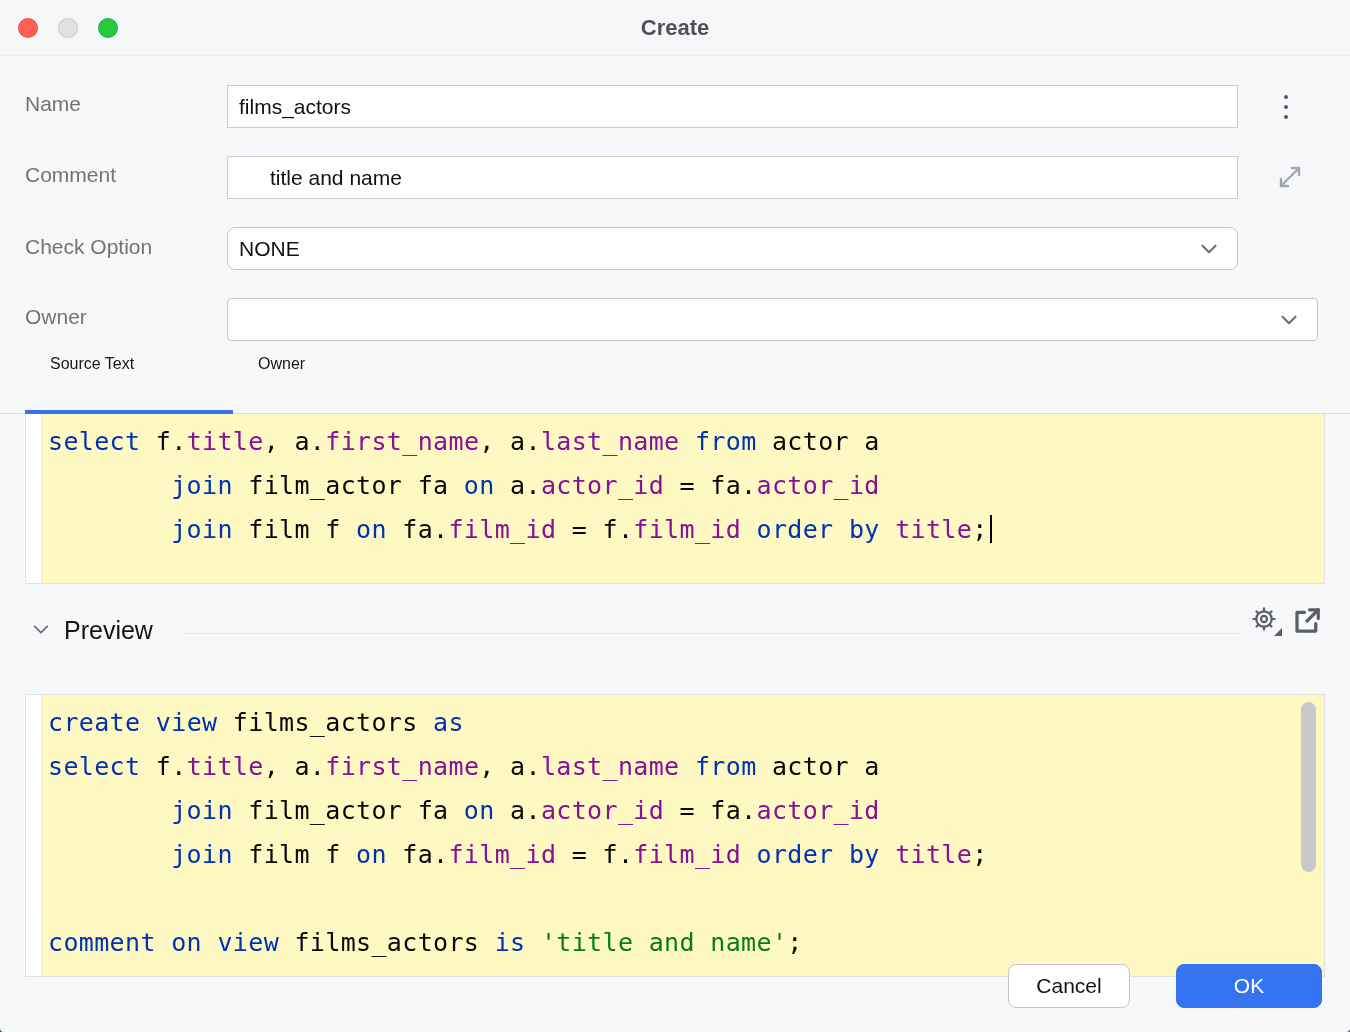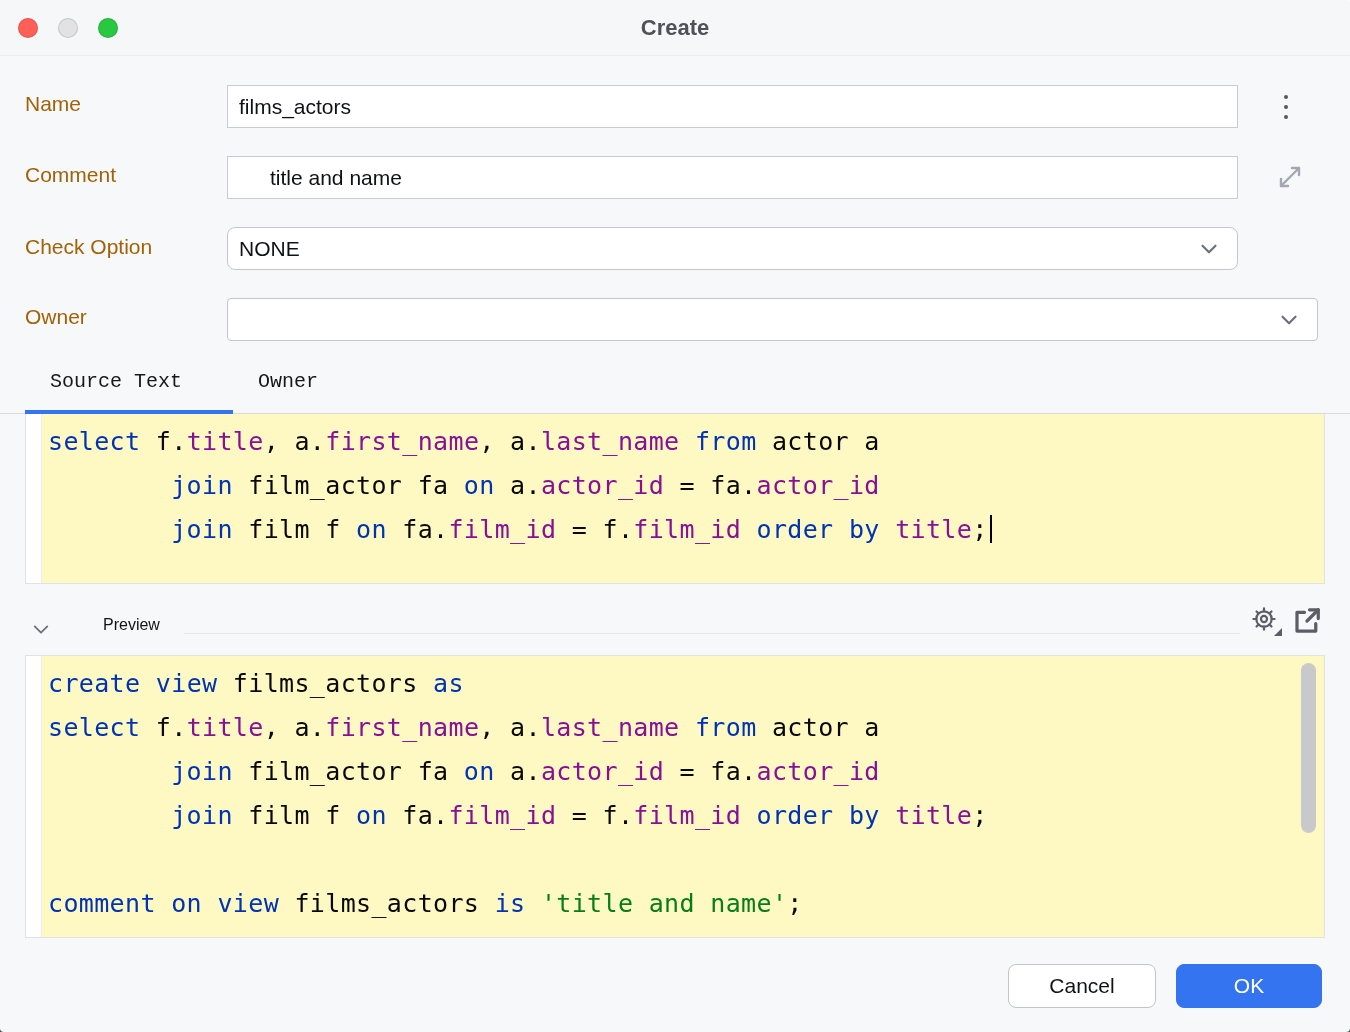--- a/index.html
+++ b/index.html
@@ -13,64 +13,64 @@
     background:#f7f8fa; border-radius:4px; overflow:hidden;
   }
   
   .titlebar { position:absolute; left:0; top:0; width:100%; height:56px; background:#f6f7f8; border-bottom:1px solid #ececee; }
   .tl-btn { position:absolute; top:18px; width:20px; height:20px; border-radius:50%; border:1px solid rgba(0,0,0,.12); }
   .tl-close { left:18px; background:#ff5f57; }
   .tl-min   { left:58px; background:#e2e2e4; }
   .tl-zoom  { left:98px; background:#28c840; }
   .win-title { position:absolute; left:0; right:0; top:0; height:56px; line-height:56px; text-align:center; font-size:22px; font-weight:bold; color:#4e5157; }
   
-  .fld-label { position:absolute; left:25px; font-size:21px; color:#a16207; }
+  .fld-label { position:absolute; left:25px; font-size:21px; color:#737373; }
   .txt-input {
     position:absolute; left:227px; width:1011px; height:43px; background:#fff;
     border:1px solid #c9cbd4; font-size:21px; color:#101114; padding:0 40px 0 11px;
     display:flex; align-items:center; white-space:nowrap; overflow:hidden;
   }
   .combo { border-radius:8px; border-color:#c4c6cf; }
   .combo-owner { width:1091px; border-radius:4px; }
   .chevron-box { position:absolute; width:26px; height:26px; }
   .kebab { position:absolute; left:1272px; top:90px; width:28px; height:34px; display:flex; flex-direction:column; align-items:center; justify-content:center; gap:6px; cursor:pointer; }
   .kebab i { width:4px; height:4px; border-radius:50%; background:#55585f; }
   .expand-ic { position:absolute; left:1274px; top:161px; width:32px; height:32px; cursor:pointer; }
   
-  .tab { position:absolute; top:370px; font-size:20px; color:#16181b; cursor:pointer;font-family:Liberation Mono, monospace; }
+  .tab { position:absolute; top:355px; font-size:16px; color:#16181b; cursor:pointer; }
   .tab-src { left:50px; }
   .tab-grants { left:258px; }
   .tab-hairline { position:absolute; left:0; top:413px; width:100%; height:1px; background:#d8dade; }
   .tab-underline { position:absolute; left:25px; top:410px; width:208px; height:4px; background:#3574f0; z-index:2; }
   
   .editor-panel { position:absolute; left:25px; width:1300px; background:#fef9c3; border:1px solid #e0e2e6; }
   .panel-src { top:414px; height:170px; border-top:none; }
-  .panel-preview { top:655px; height:283px; }
+  .panel-preview { top:694px; height:283px; }
   .gutter { position:absolute; left:0; top:0; bottom:0; width:16px; background:#fff; border-right:1px solid #ebecf0; }
   .code { position:absolute; left:22px; top:6px; right:20px; bottom:0;
     font-family:"DejaVu Sans Mono", monospace; font-size:25px; line-height:44px;
     letter-spacing:0.35px; white-space:pre; overflow:hidden; }
   .code-line { height:44px; }
   .tok-pl { color:#080808; }
   .tok-kw { color:#0033b3; }
   .tok-id { color:#871094; }
   .tok-str { color:#067d17; }
   .tok-caret { display:inline-block; width:0; height:28px; border-left:2px solid #000; vertical-align:-5px; margin-left:2px; }
   .scroll-thumb { position:absolute; right:8px; top:7px; width:15px; height:170px; border-radius:8px; background:#c8c9cb; cursor:pointer; }
   
   .preview-hdr-chevron { position:absolute; left:30px; top:621px; width:22px; height:18px; cursor:pointer; }
-  .preview-title { position:absolute; left:64px; top:616px; font-size:16px; color:#131416;margin-left:39px; }
+  .preview-title { position:absolute; left:64px; top:616px; font-size:25px; color:#131416; }
   .preview-divider { position:absolute; left:184px; top:633px; width:1056px; height:1px; background:#e4e6ea; }
   .icon-btn { position:absolute; cursor:pointer; }
   .gear-btn { left:1250px; top:605px; width:32px; height:32px; }
   .gear-tri { position:absolute; right:0px; bottom:1px; width:0; height:0; border-left:8px solid transparent; border-bottom:8px solid #5b5e66; }
   .open-btn { left:1292px; top:606px; width:30px; height:30px; }
   
   .btn { position:absolute; top:964px; height:44px; border-radius:8px; font-size:21px; display:flex; align-items:center; justify-content:center; cursor:pointer; }
-  .btn-cancel { left:1008px; width:148px; background:#ffffff; border:1px solid #c2c4cc; color:#121315; }
+  .btn-cancel { left:1008px; width:122px; background:#ffffff; border:1px solid #c2c4cc; color:#121315; }
   .btn-ok { left:1176px; width:146px; background:#3574f0; border:1px solid #3574f0; color:#ffffff; }
 </style>
 </head>
 <body>
 
 <div class="window">
 
   <div class="titlebar">
     <span class="tl-btn tl-close"></span>
     <span class="tl-btn tl-min"></span>

